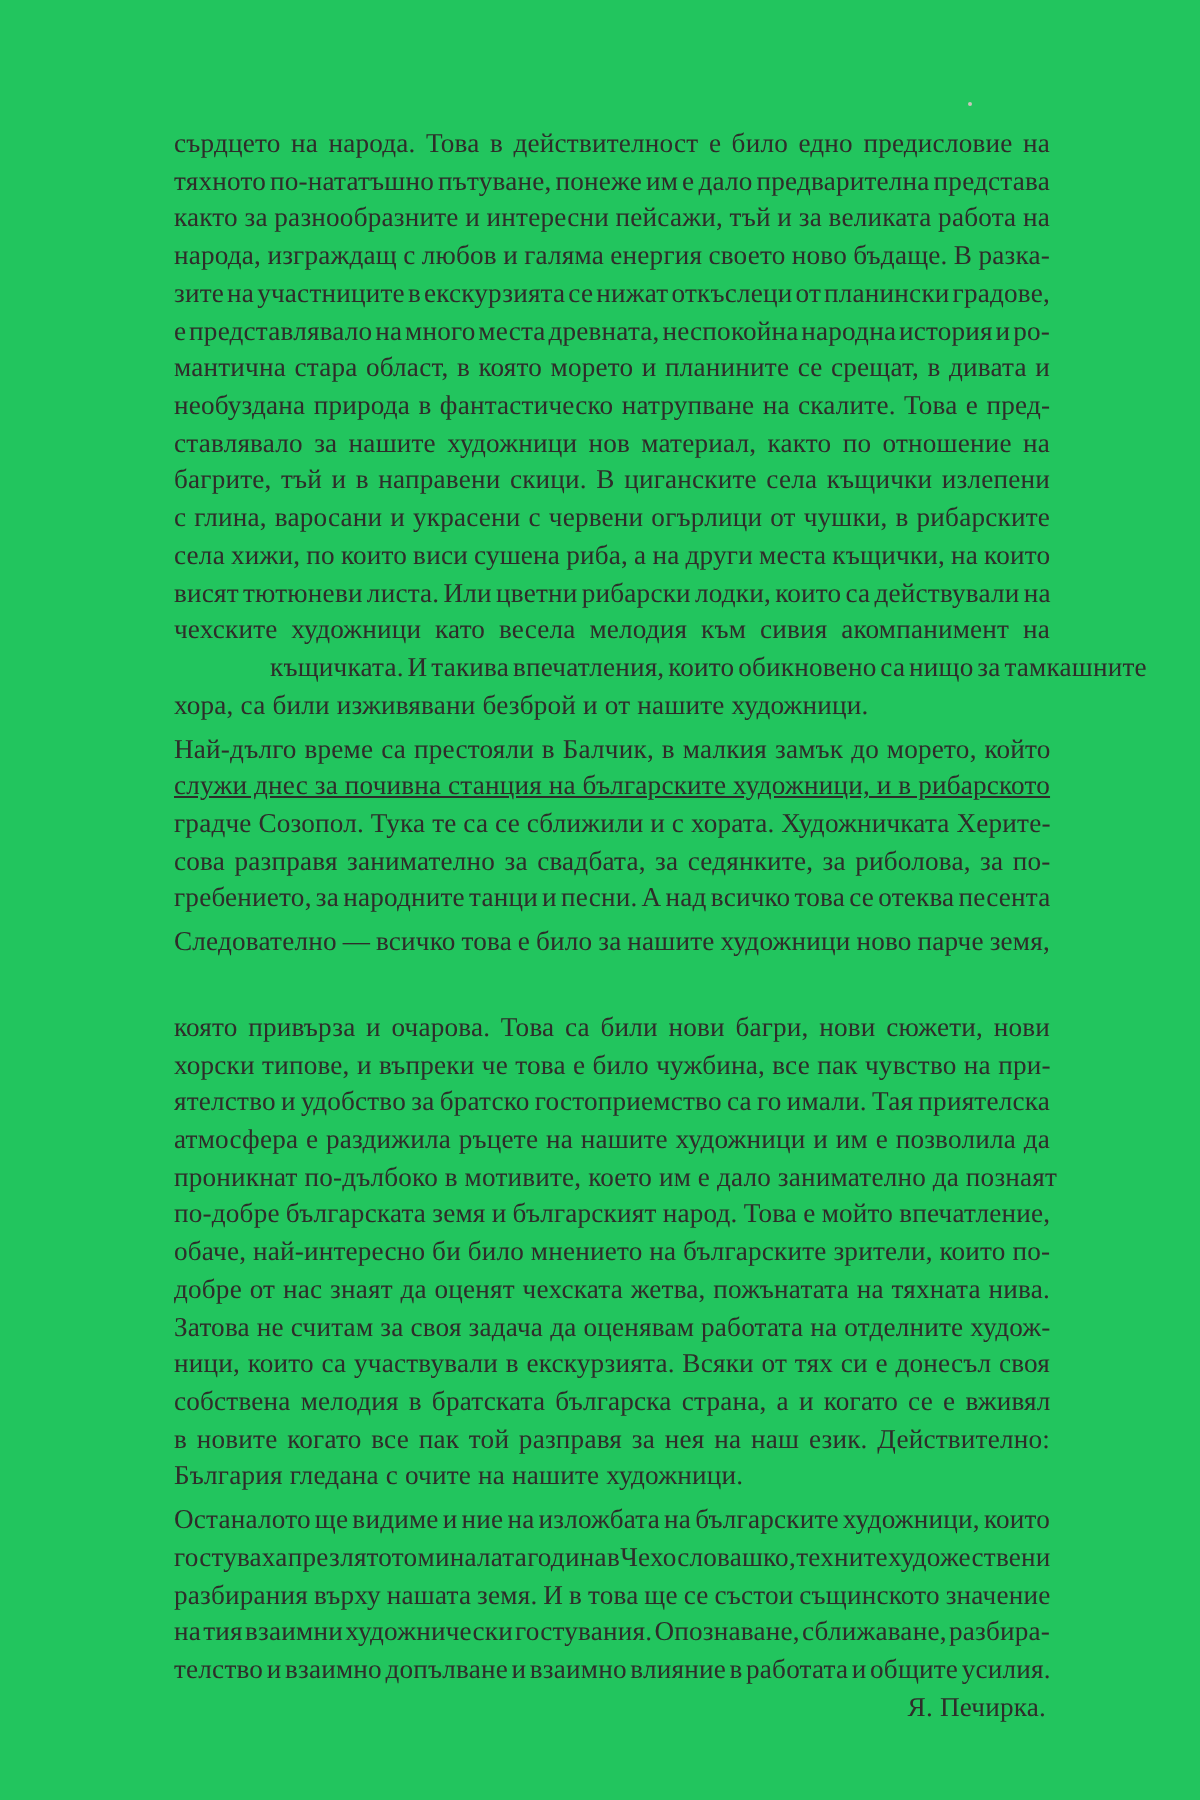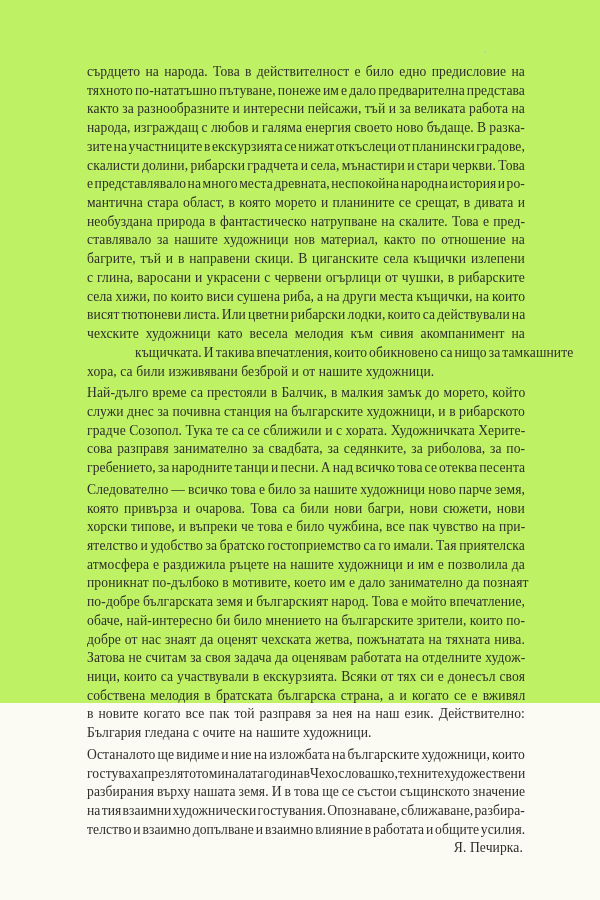--- a/index.html
+++ b/index.html
@@ -6,22 +6,22 @@
     margin: 0;
     padding: 0;
     width: 600px;
     height: 900px;
     background: #fbfaf3;
     overflow: hidden;
   }
   .page {
     position: relative;
     width: 600px;
-    height: 703px;
-    background: #bef264;
+    height: 900px;
+    background: #22c55e;
   }
   .speck {
     position: absolute;
     left: 484px;
     top: 51px;
     width: 2px;
     height: 2px;
     border-radius: 1px;
     background: #c9c6bb;
   }
@@ -65,45 +65,44 @@
   <div class="speck"></div>
 
   <div class="text-block">
 
     <div class="para">
       <span class="line" style="display: block; width: auto; word-spacing: 1.7px;">сърдцето на народа. Това в действителност е било едно предисловие на</span>
       <span class="line" style="display: block; width: auto; word-spacing: -1.5px;">тяхното по-нататъшно пътуване, понеже им е дало предварителна представа</span>
       <span class="line" style="display: block; width: auto; word-spacing: -0.18px;">както за разнообразните и интересни пейсажи, тъй и за великата работа на</span>
       <span class="line" style="display: block; width: auto; word-spacing: -0.36px;">народа, изграждащ с любов и галяма енергия своето ново бъдаще. В разка-</span>
       <span class="line" style="display: block; width: auto; word-spacing: -2px;">зите на участниците в екскурзията се нижат откъслеци от планински градове,</span>
-      <span class="line" style="display: block; width: auto; word-spacing: -1.2px;">скалисти долини, рибарски градчета и села, мънастири и стари черкви. Това</span>
       <span class="line" style="display: block; width: auto; word-spacing: -2.1px;">е представлявало на много места древната, неспокойна народна история и ро-</span>
       <span class="line" style="display: block; width: auto; word-spacing: 0.75px;">мантична стара област, в която морето и планините се срещат, в дивата и</span>
       <span class="line" style="display: block; width: auto; word-spacing: 0.67px;">необуздана природа в фантастическо натрупване на скалите. Това е пред-</span>
       <span class="line" style="display: block; width: auto; word-spacing: 2.11px;">ставлявало за нашите художници нов материал, както по отношение на</span>
       <span class="line" style="display: block; width: auto; word-spacing: 1.2px;">багрите, тъй и в направени скици. В циганските села къщички излепени</span>
       <span class="line" style="display: block; width: auto; word-spacing: 0.45px;">с глина, варосани и украсени с червени огърлици от чушки, в рибарските</span>
       <span class="line" style="display: block; width: auto; word-spacing: -0.46px;">села хижи, по които виси сушена риба, а на други места къщички, на които</span>
       <span class="line" style="display: block; width: auto; word-spacing: -1.4px;">висят тютюневи листа. Или цветни рибарски лодки, които са действували на</span>
       <span class="line" style="display: block; width: auto; word-spacing: 3.38px;">чехските художници като весела мелодия към сивия акомпанимент на</span>
       <span class="line" style="display: block; width: auto; word-spacing: -1.56px; margin-left: 48px;">къщичката. И такива впечатления, които обикновено са нищо за тамкашните</span>
       <span class="line last">хора, са били изживявани безброй и от нашите художници.</span>
     </div>
 
     <div class="para">
       <span class="line" style="display: block; width: auto; word-spacing: 0.45px;">Най-дълго време са престояли в Балчик, в малкия замък до морето, който</span>
-      <span class="line" style="display: block; width: auto; word-spacing: -0.1px;">служи днес за почивна станция на българските художници, и в рибарското</span>
+      <span class="line" style="display: block; width: auto; word-spacing: -0.1px; text-decoration: underline;">служи днес за почивна станция на българските художници, и в рибарското</span>
       <span class="line" style="display: block; width: auto; word-spacing: -0.09px;">градче Созопол. Тука те са се сближили и с хората. Художничката Херите-</span>
       <span class="line" style="display: block; width: auto; word-spacing: 1.2px;">сова разправя занимателно за свадбата, за седянките, за риболова, за по-</span>
       <span class="line" style="display: block; width: auto; word-spacing: -1.42px;">гребението, за народните танци и песни. А над всичко това се отеква песента</span>
     </div>
 
     <div class="para">
       <span class="line" style="display: block; width: auto; word-spacing: -0.55px;">Следователно — всичко това е било за нашите художници ново парче земя,</span>
-      <span class="line" style="display: block; width: auto; word-spacing: 1.82px;">която привърза и очарова. Това са били нови багри, нови сюжети, нови</span>
+      <span class="line" style="display: block; width: auto; word-spacing: 1.82px; margin-top: 24px;">която привърза и очарова. Това са били нови багри, нови сюжети, нови</span>
       <span class="line" style="display: block; width: auto; word-spacing: 0.15px;">хорски типове, и въпреки че това е било чужбина, все пак чувство на при-</span>
       <span class="line" style="display: block; width: auto; word-spacing: -0.9px;">ятелство и удобство за братско гостоприемство са го имали. Тая приятелска</span>
       <span class="line" style="display: block; width: auto; word-spacing: 0.36px;">атмосфера е раздижила ръцете на нашите художници и им е позволила да</span>
       <span class="line" style="display: block; width: auto; word-spacing: -0.1px;">проникнат по-дълбоко в мотивите, което им е дало занимателно да познаят</span>
       <span class="line" style="display: block; width: auto; word-spacing: -0.44px;">по-добре българската земя и българският народ. Това е мойто впечатление,</span>
       <span class="line" style="display: block; width: auto; word-spacing: -0.11px;">обаче, най-интересно би било мнението на българските зрители, които по-</span>
       <span class="line" style="display: block; width: auto; word-spacing: 0.36px;">добре от нас знаят да оценят чехската жетва, пожънатата на тяхната нива.</span>
       <span class="line" style="display: block; width: auto; word-spacing: 0px;">Затова не считам за своя задача да оценявам работата на отделните худож-</span>
       <span class="line" style="display: block; width: auto; word-spacing: 0.33px;">ници, които са участвували в екскурзията. Всяки от тях си е донесъл своя</span>
       <span class="line" style="display: block; width: auto; word-spacing: 1.55px;">собствена мелодия в братската българска страна, а и когато се е вживял</span>

